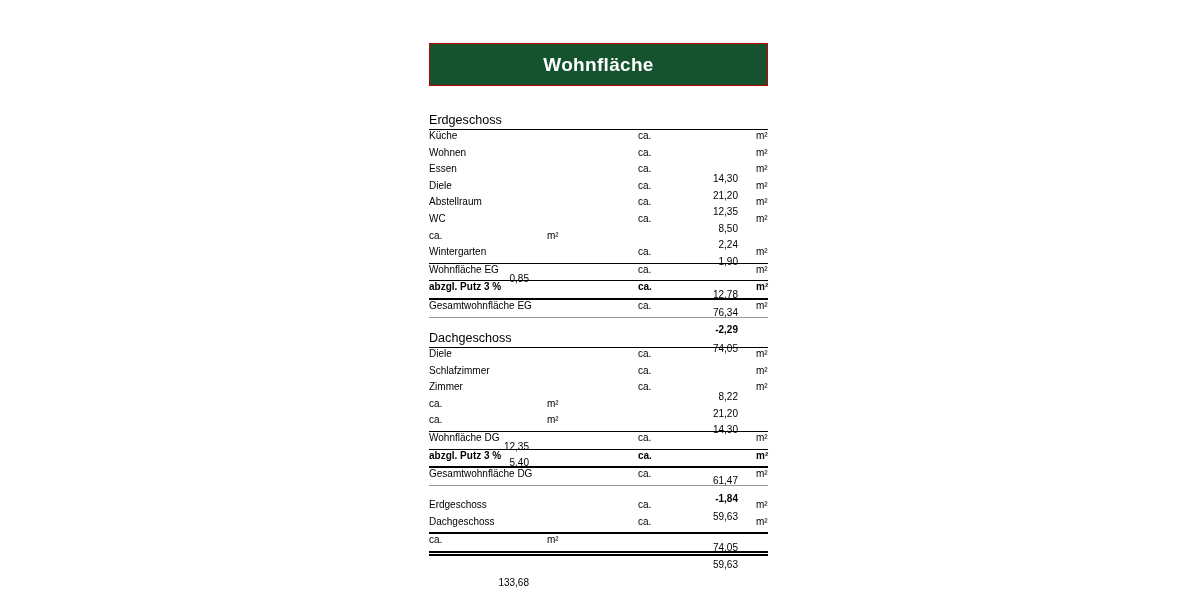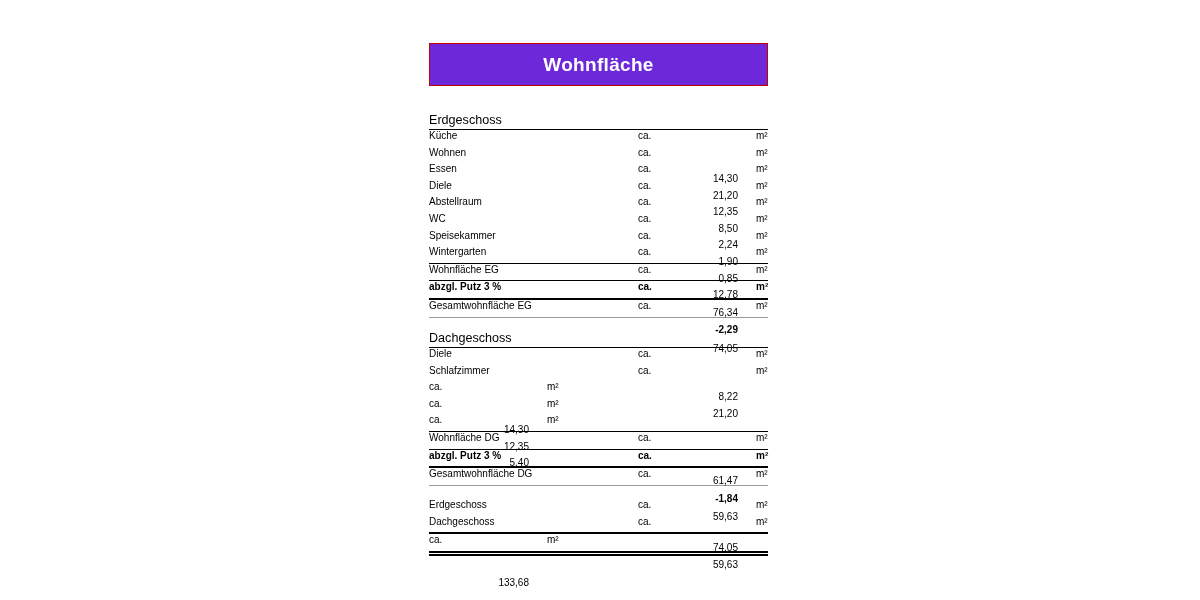--- a/index.html
+++ b/index.html
@@ -48,21 +48,21 @@
 
   .row.total { font-weight: normal; border-bottom: 1px solid #9a9a9a; }
   .row.total.grand { border-bottom: 5px double #000; }
 </style>
 </head>
 <body>
 
 <div class="page">
   <div class="doc">
 
-    <div class="banner" style="background: #6d28d9; border-color: rgb(196, 0, 0);">
+    <div class="banner" style="background: #14532d; border-color: rgb(196, 0, 0);">
       <span class="title" style="color: rgb(255, 255, 255);">Wohnfläche</span>
     </div>
 
     <div class="table" id="area-table">
         <div class="sec">
           <div class="sec-heading">Erdgeschoss</div>
           <div class="rooms">
             <div class="row">
     <span class="lbl">Küche</span>
     <span class="ca">ca.</span>
@@ -93,21 +93,20 @@
     <span class="val">2,24</span>
     <span class="unit">m²</span>
   </div>
             <div class="row">
     <span class="lbl">WC</span>
     <span class="ca">ca.</span>
     <span class="val">1,90</span>
     <span class="unit">m²</span>
   </div>
             <div class="row">
-    <span class="lbl">Speisekammer</span>
     <span class="ca">ca.</span>
     <span class="val">0,85</span>
     <span class="unit">m²</span>
   </div>
             <div class="row">
     <span class="lbl">Wintergarten</span>
     <span class="ca">ca.</span>
     <span class="val">12,78</span>
     <span class="unit">m²</span>
   </div>
@@ -140,20 +139,21 @@
     <span class="val">8,22</span>
     <span class="unit">m²</span>
   </div>
             <div class="row">
     <span class="lbl">Schlafzimmer</span>
     <span class="ca">ca.</span>
     <span class="val">21,20</span>
     <span class="unit">m²</span>
   </div>
             <div class="row">
+    <span class="lbl">Zimmer</span>
     <span class="ca">ca.</span>
     <span class="val">14,30</span>
     <span class="unit">m²</span>
   </div>
             <div class="row">
     <span class="ca">ca.</span>
     <span class="val">12,35</span>
     <span class="unit">m²</span>
   </div>
             <div class="row">

